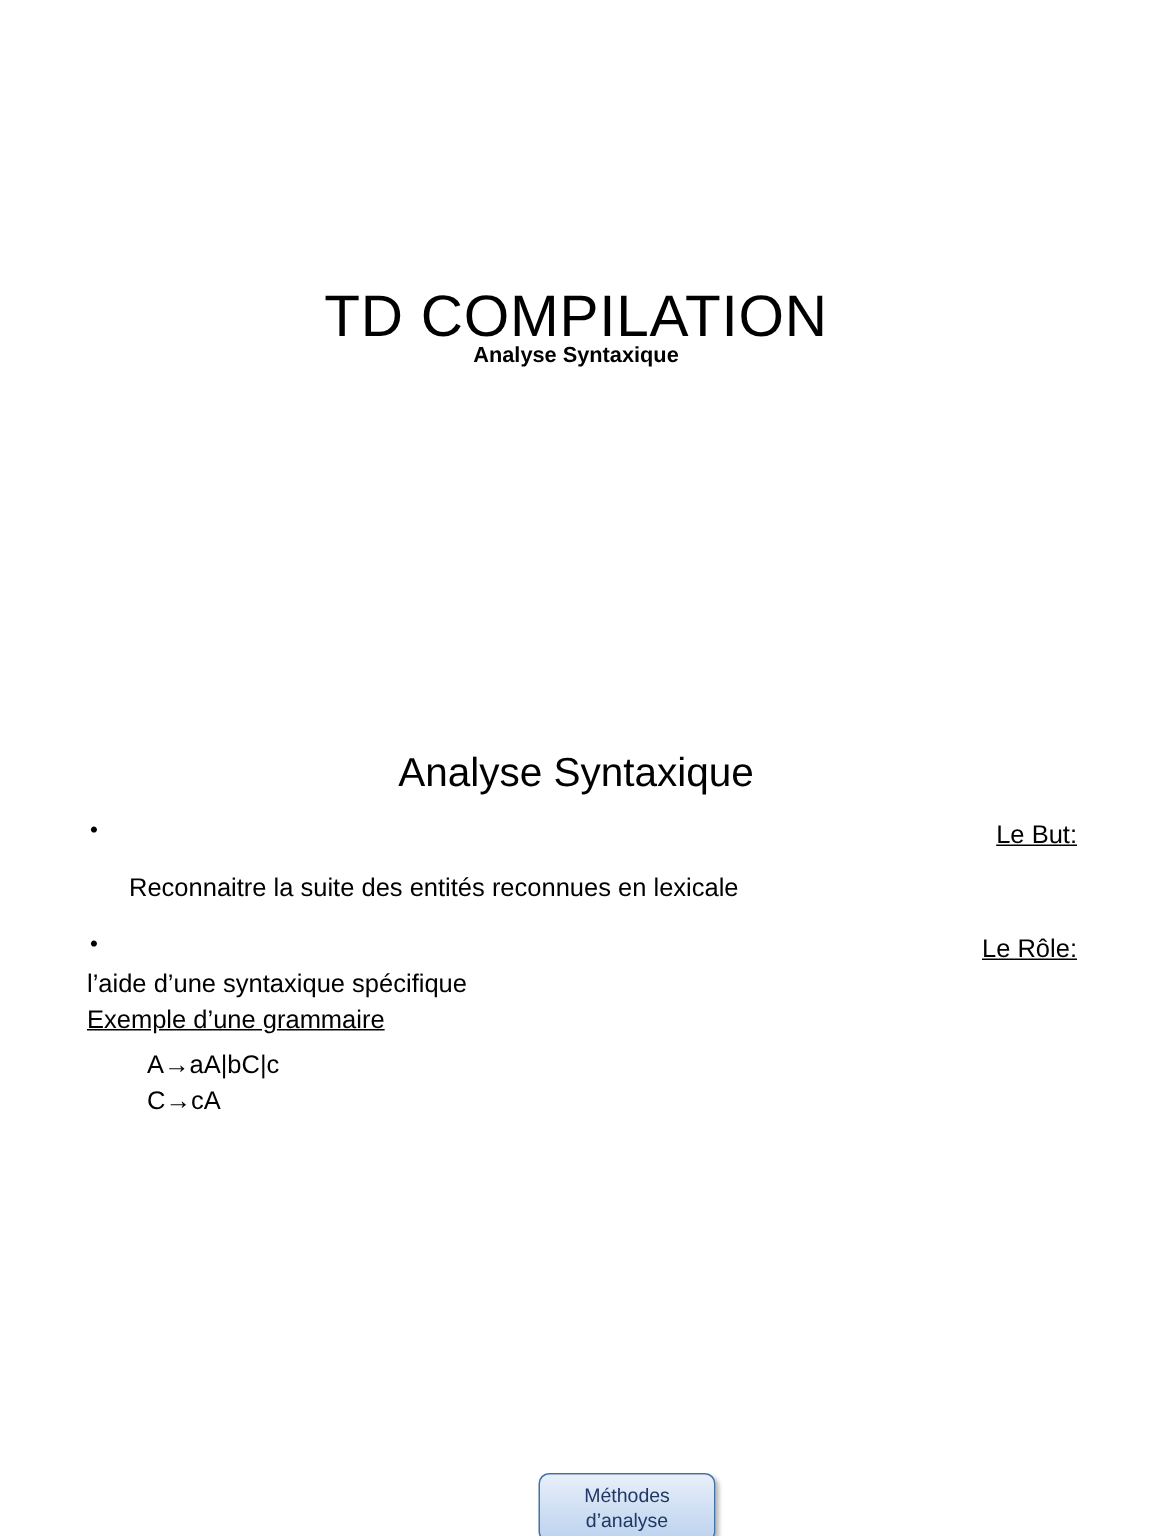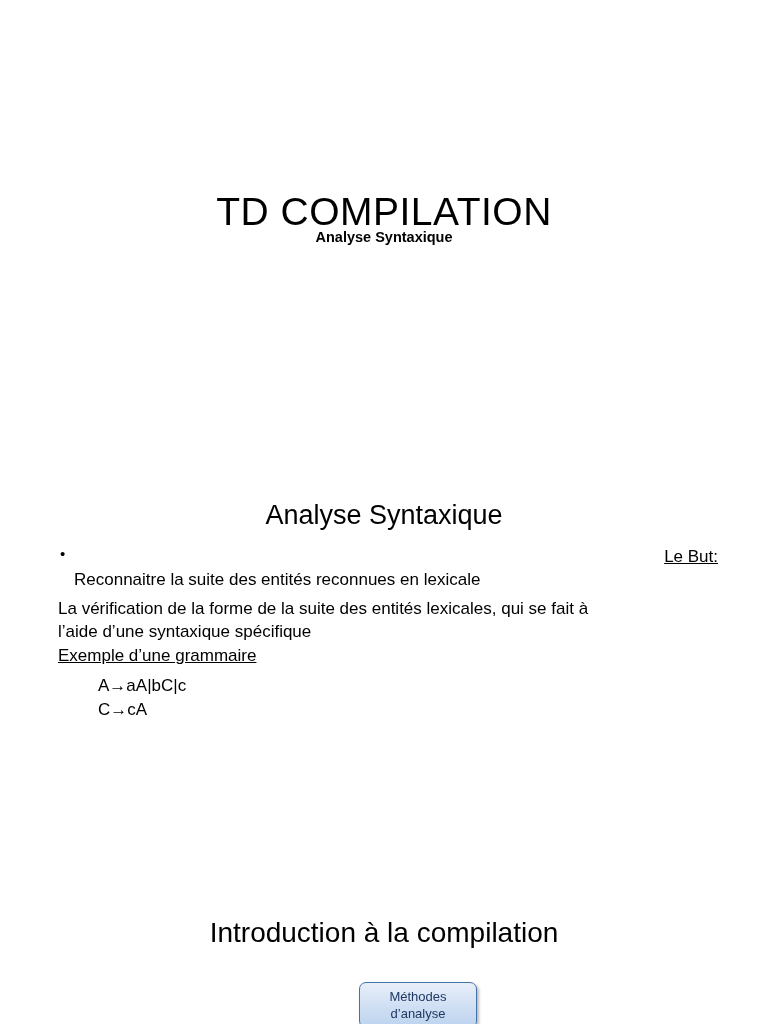--- a/index.html
+++ b/index.html
@@ -87,21 +87,21 @@
     content: "\2022";
     position: absolute;
     left: 2px;
     top: -1px;
     font-size: 15px;
   }
   .ul {
     text-decoration: underline;
   }
   .plain-line {
-    margin: 0;
+    margin: 12px;
     padding-left: 16px;
   }
   .flush-line {
     margin: 0;
     padding-left: 0;
   }
   .indent-line {
     margin: 0;
     padding-left: 40px;
   }
@@ -161,36 +161,38 @@
     <div class="slide2-body">
 
       <p class="bullet-line">
         <span class="ul">Le But:</span>
       </p>
 
       <p class="plain-line">Reconnaitre la suite des entités reconnues en lexicale</p>
 
       <div class="gap-sm"></div>
 
+      <p class="bullet-line">
+        <span class="ul">Le Rôle:</span>
+      </p>
 
-      <p class="flush-line">La vérification de la forme de la suite des entités lexicales, qui se fait à</p>
       <p class="flush-line">l’aide d’une syntaxique spécifique</p>
 
       <p class="flush-line ul">Exemple d’une grammaire</p>
 
       <div class="gap-md"></div>
 
       <p class="indent-line">A→aA|bC|c</p>
       <p class="indent-line">C→cA</p>
     </div>
   </section>
 
   <section class="slide3">
     <h2 class="slide3-title">
-      <span>Introduction à la compilation</span><br>
+      <br>
     </h2>
 
     <div class="diagram-box">
       <div>Méthodes</div>
       <div>d’analyse</div>
     </div>
   </section>
 
 </div>
 

